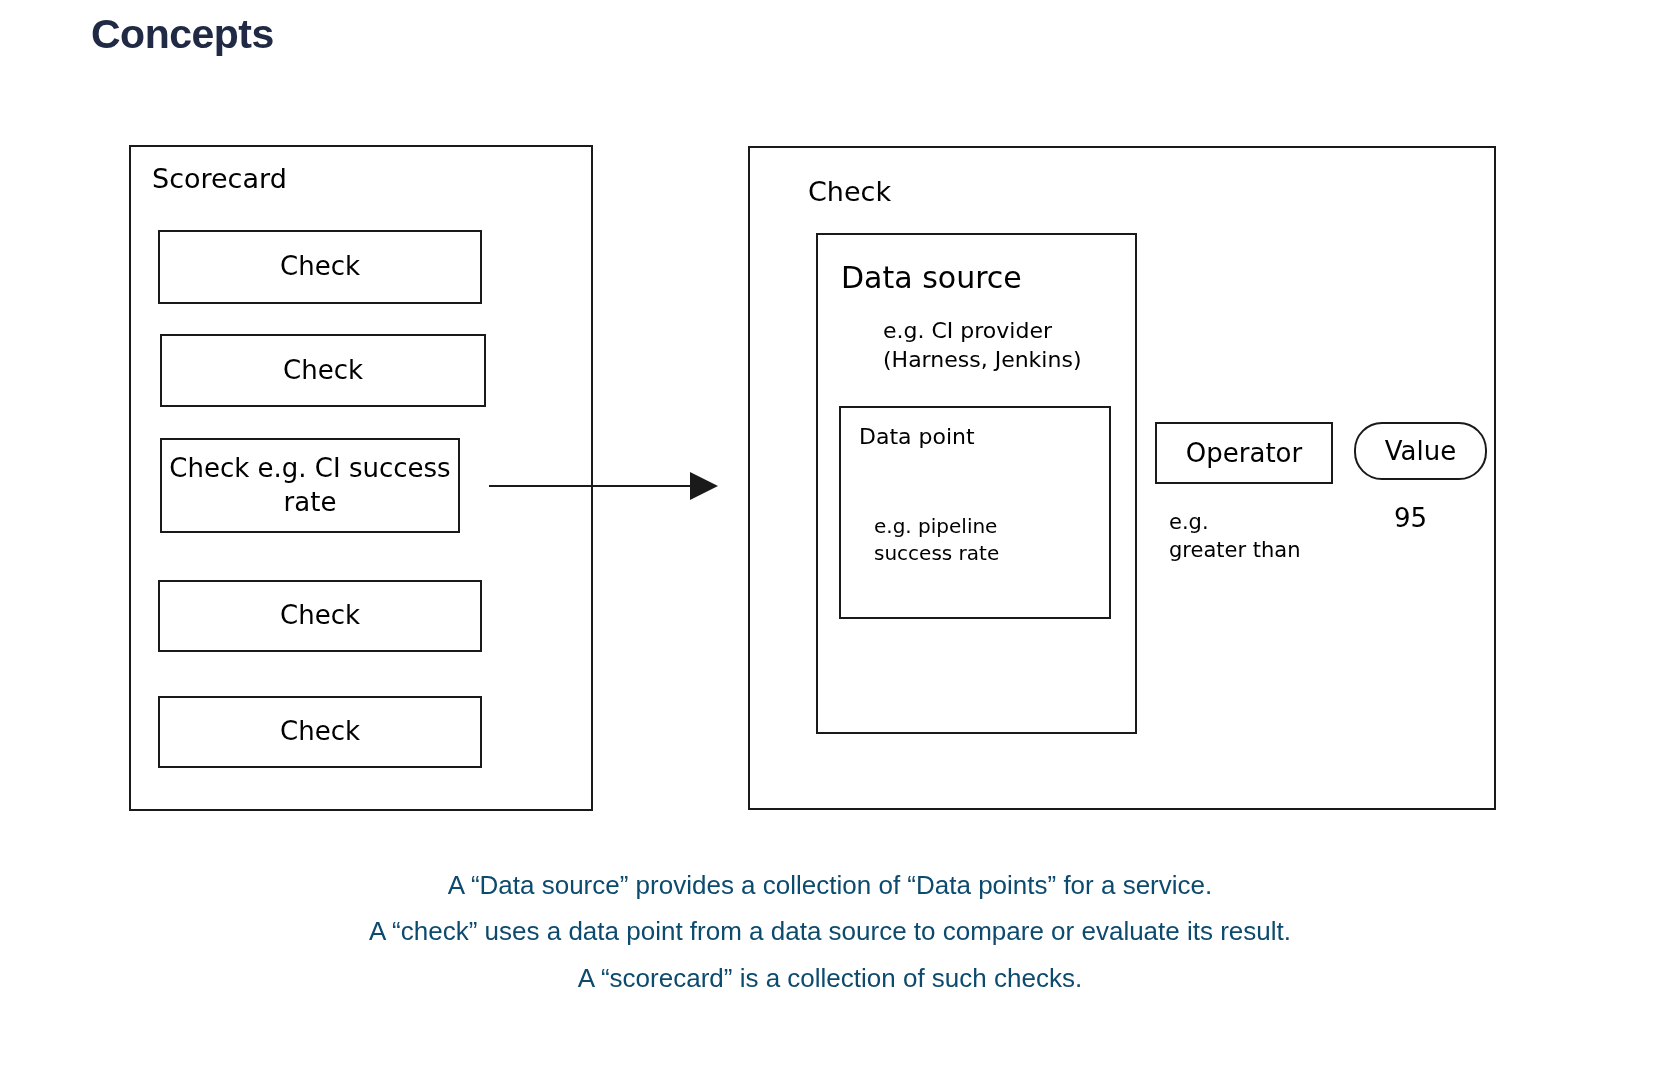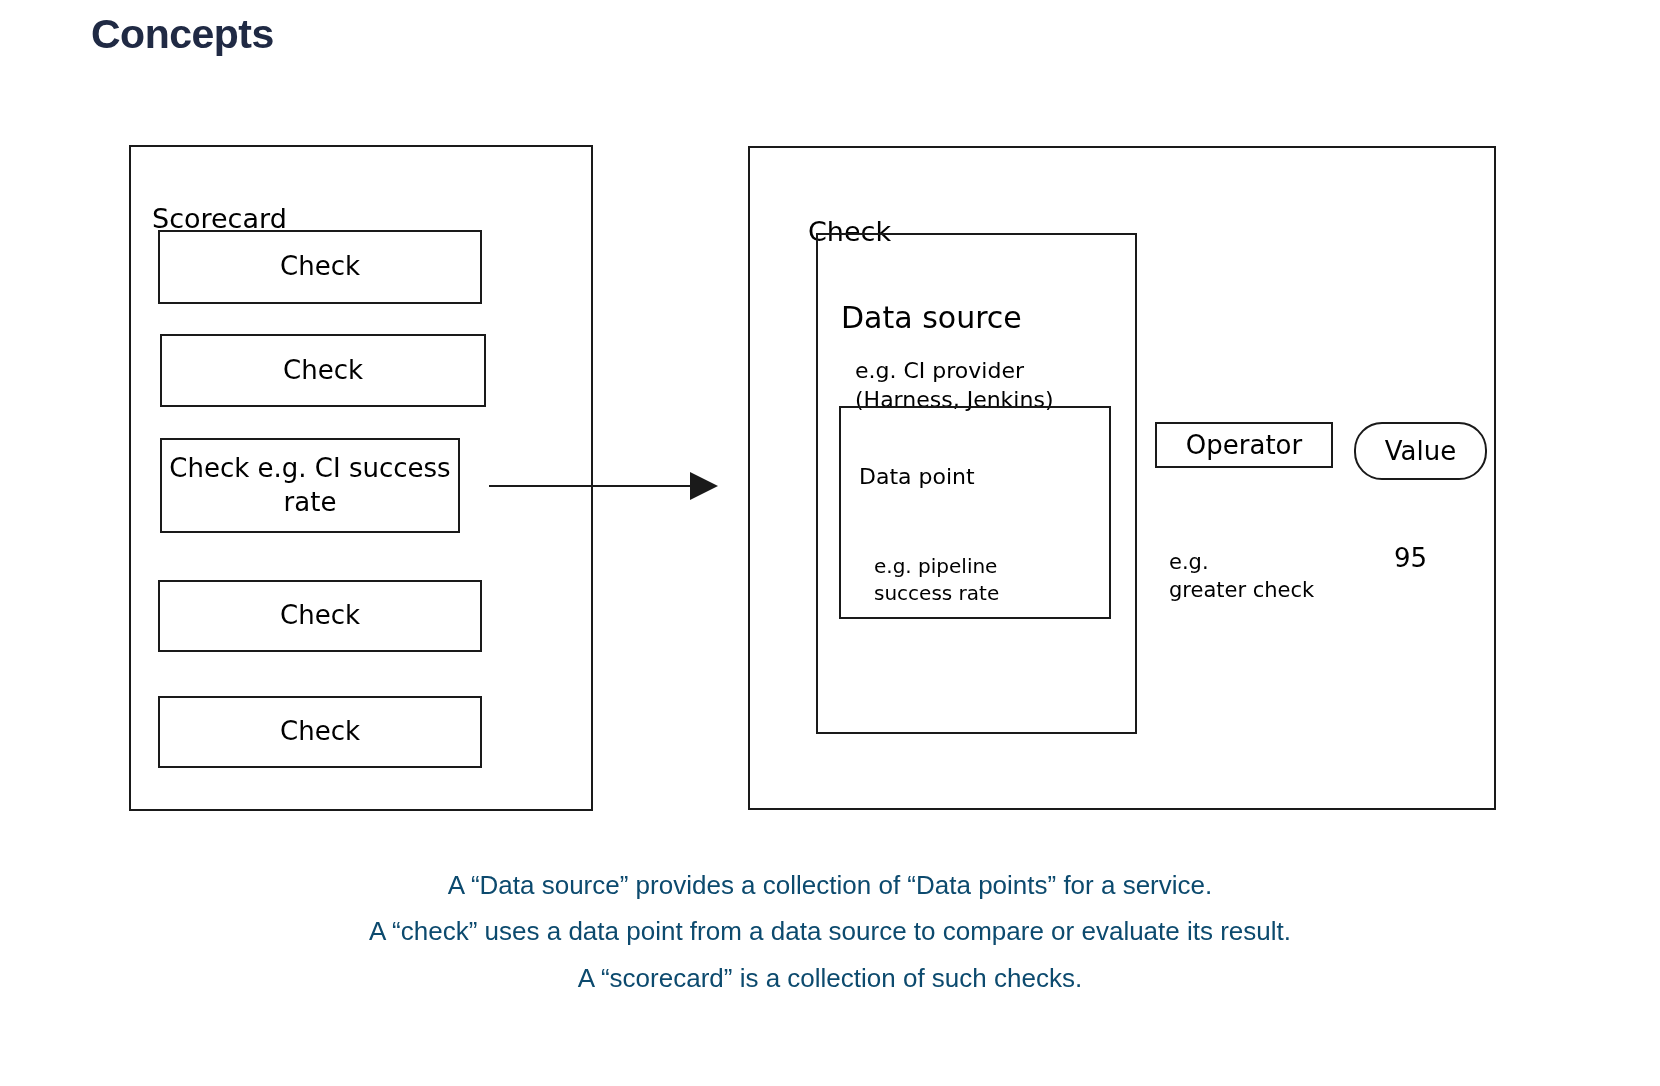--- a/index.html
+++ b/index.html
@@ -51,21 +51,20 @@
     border: 2px solid #1a1a1a;
     background: transparent;
   }
 
   .outer-box { border-width: 2px; }
   .inner-box { border-width: 2px; }
 
   .box-label {
     position: absolute;
     white-space: nowrap;
-    margin-top: 40px;
   }
 
   
   #scorecard-box      { left: 129px; top: 145px; width: 464px; height: 666px; }
   #scorecard-title    { left: 152px; top: 163px; font-size: 27px; }
 
   .check-item {
     position: absolute;
     box-sizing: border-box;
     border: 2px solid #1a1a1a;
@@ -103,29 +102,29 @@
     border-left: 28px solid #1a1a1a;
   }
 
   
   #check-box      { left: 748px; top: 146px; width: 748px; height: 664px; }
   #check-title    { left: 808px; top: 176px; font-size: 27px; }
 
   
   #datasource-box   { left: 816px; top: 233px; width: 321px; height: 501px; }
   #datasource-title { left: 841px; top: 260px; font-size: 30px; }
-  #datasource-note  { left: 855px; top: 316px; font-size: 22px; line-height: 1.32; white-space: pre-line; }
+  #datasource-note  { left: 883px; top: 316px; font-size: 22px; line-height: 1.32; white-space: pre-line; }
 
   
   #datapoint-box   { left: 839px; top: 406px; width: 272px; height: 213px; }
   #datapoint-title { left: 859px; top: 424px; font-size: 22px; }
   #datapoint-note  { left: 874px; top: 513px; font-size: 20px; line-height: 1.36; white-space: pre-line; }
 
   
-  #operator-box   { left: 1155px; top: 422px; width: 178px; height: 46px; display:flex; align-items:center; justify-content:center; font-size: 26px; }
+  #operator-box   { left: 1155px; top: 422px; width: 178px; height: 62px; display:flex; align-items:center; justify-content:center; font-size: 26px; }
   #operator-note  { left: 1169px; top: 509px; font-size: 21px; line-height: 1.32; white-space: pre-line; }
 
   
   #value-box   { left: 1354px; top: 422px; width: 133px; height: 58px; display:flex; align-items:center; justify-content:center; font-size: 26px; border-radius: 28px; }
   #value-note  { left: 1394px; top: 503px; font-size: 26px; }
 
   
   .caption {
     position: absolute;
     left: 0;
@@ -167,21 +166,21 @@
   <div class="box-label hand" id="datasource-note">e.g. CI provider
 (Harness, Jenkins)</div>
 
   <div class="box inner-box" id="datapoint-box"></div>
   <div class="box-label hand" id="datapoint-title">Data point</div>
   <div class="box-label hand" id="datapoint-note">e.g. pipeline
 success rate</div>
 
   <div class="box inner-box hand" id="operator-box">Operator</div>
   <div class="box-label hand" id="operator-note">e.g.
-greater check</div>
+greater than</div>
 
   <div class="box inner-box hand" id="value-box">Value</div>
   <div class="box-label hand" id="value-note">95</div>
 
 </div>
 
 <div class="caption">
   <div>A “Data source” provides a collection of “Data points” for a service.</div>
   <div>A “check” uses a data point from a data source to compare or evaluate its result.</div>
   <div>A “scorecard” is a collection of such checks.</div>

